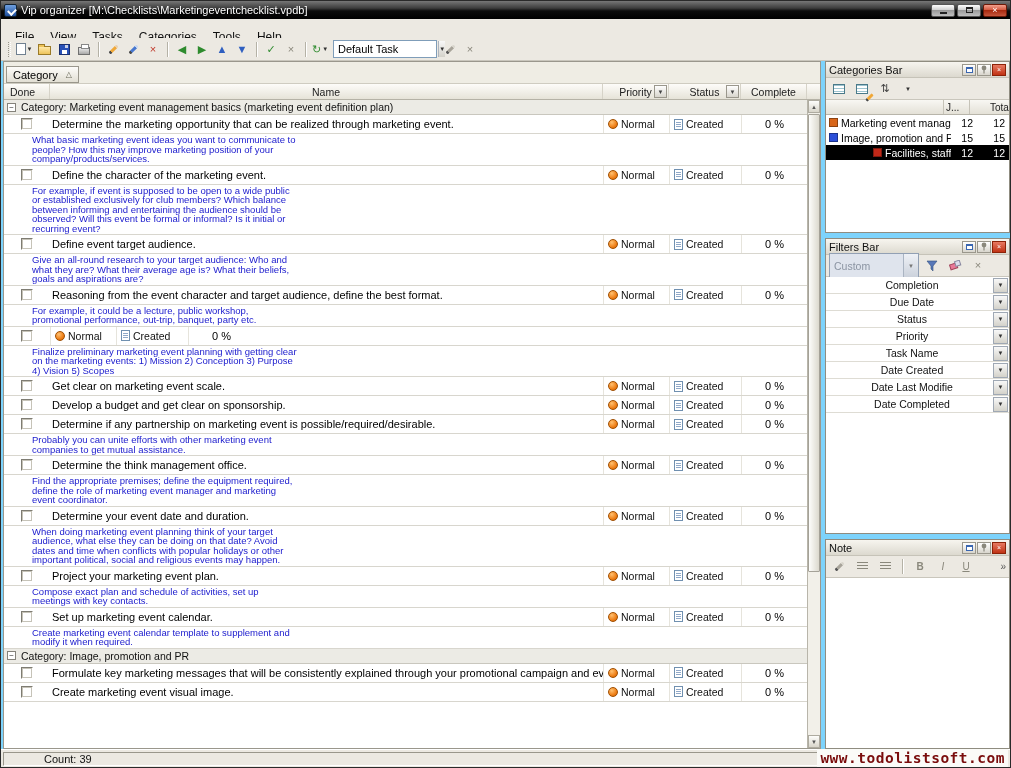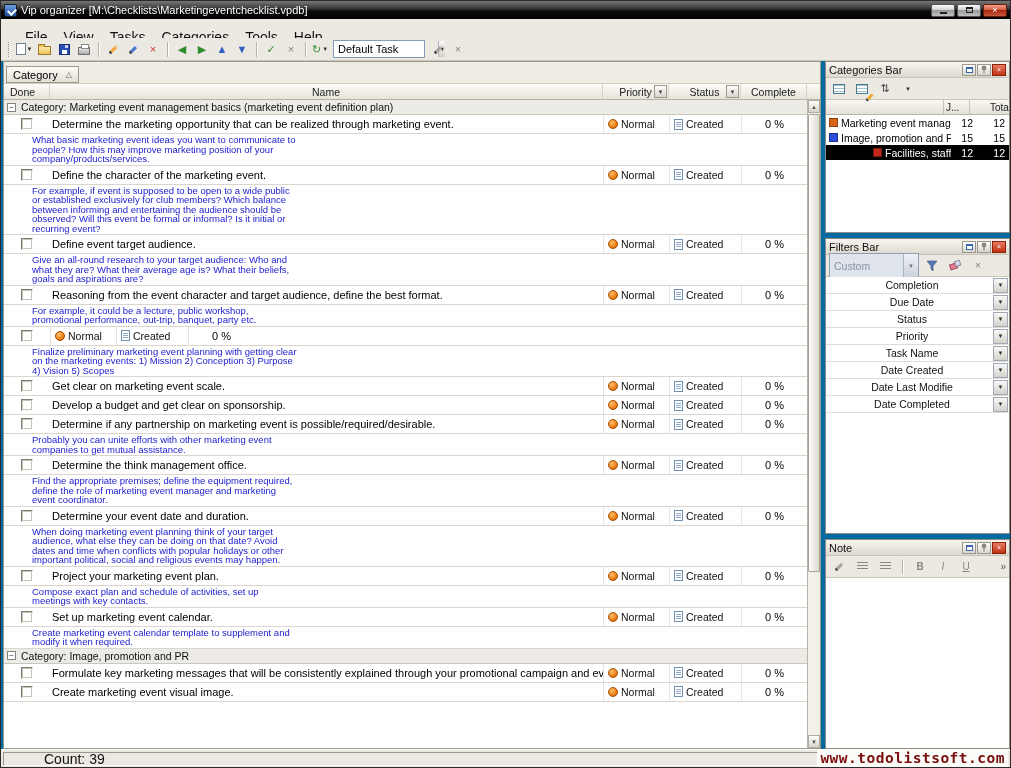--- a/index.html
+++ b/index.html
@@ -1,32 +1,32 @@
 <!DOCTYPE html>
 <html><head>
 <meta charset="utf-8">
 <style>
   *{box-sizing:border-box;margin:0;padding:0;font-family:"Liberation Sans",sans-serif;}
   html,body{width:1011px;height:768px;overflow:hidden;}
-  .window{position:relative;width:1011px;height:768px;background:#0369a1;border:1px solid #2a2a2a;overflow:hidden;}
+  .window{position:relative;width:1011px;height:768px;background:#7dd3fc;border:1px solid #2a2a2a;overflow:hidden;}
 
   
   .titlebar{position:absolute;top:0;left:0;right:0;height:18px;display:flex;align-items:center;padding:0 3px;
     background:linear-gradient(#777 0%,#3c3c3c 40%,#0c0c0c 55%,#000 100%);color:#fff;font-size:11px;}
   .app-icon{width:13px;height:13px;margin-right:4px;border-radius:2px;background:linear-gradient(#6fa0e0,#1d4e9e);border:1px solid #123;position:relative;}
   .app-icon::before{content:"";position:absolute;left:3px;top:3px;width:6px;height:4px;border-left:2px solid #fff;border-bottom:2px solid #fff;transform:rotate(-45deg);}
   .title-text{flex:1;white-space:nowrap;overflow:hidden;text-shadow:0 1px 1px #000;}
   .win-btn{width:24px;height:13px;margin-left:2px;border:1px solid #555;border-radius:2px;display:flex;align-items:center;justify-content:center;
     background:linear-gradient(#fdfdfd,#cfcfcf 45%,#9a9a9a 50%,#c0c0c0);color:#222;font-size:8px;line-height:1;}
   .win-btn.close{background:linear-gradient(#f2a08e,#d4593f 45%,#a82a10 50%,#c6563c);color:#fff;border-color:#6e1a08;font-size:9px;}
   .min-glyph{width:7px;height:2px;background:#222;margin-top:6px;}
   .max-glyph{width:7px;height:6px;border:1px solid #222;border-top-width:2px;}
 
   
-  .menubar{position:absolute;top:18px;left:0;right:0;height:36px;background:#ece9e2;border-bottom:1px solid #d6d3c9;display:flex;align-items:center;font-size:14px;padding-left:16px;}
+  .menubar{position:absolute;top:18px;left:0;right:0;height:36px;background:#ece9e2;border-bottom:1px solid #d6d3c9;display:flex;align-items:center;font-size:12px;padding-left:6px;}
   .menu-item{padding:2px 8px;color:#111;}
   .toolbar{position:absolute;top:37px;left:0;right:0;height:23px;background:#ece9e2;border-bottom:1px solid #c9c6bc;display:flex;align-items:center;padding:0 4px;}
   .tb-handle{width:3px;height:15px;border-left:1px dotted #9a978c;border-right:1px dotted #fff;margin:0 3px;}
   .tb-sep{width:1px;height:15px;background:#b5b2a6;box-shadow:1px 0 0 #fff;margin:0 4px;}
   .tb-btn{min-width:20px;height:20px;display:flex;align-items:center;justify-content:center;gap:1px;}
   .glyph{font-size:11px;line-height:1;}
   .g-green{color:#2e8b2e;}.g-blue{color:#2f5fc0;}.g-red{color:#c0392b;}.g-gray{color:#8a887c;}.g-dark{color:#444;}
   .dd-mini{font-size:6px;color:#333;line-height:1;}
   .page-icon{width:10px;height:12px;background:#fff;border:1px solid #708090;}
   .folder-icon{width:13px;height:9px;background:linear-gradient(#ffe9a8,#edc35a);border:1px solid #9a7a28;position:relative;margin-top:3px;}
@@ -35,21 +35,21 @@
   .floppy-icon::before{content:"";position:absolute;bottom:0;left:2px;width:5px;height:4px;background:#fff;}
   .floppy-icon::after{content:"";position:absolute;top:0;right:1px;width:3px;height:3px;background:#c8d0e8;}
   .printer-icon{width:12px;height:8px;background:linear-gradient(#ededed,#a8a8a8);border:1px solid #707070;position:relative;margin-top:4px;}
   .printer-icon::before{content:"";position:absolute;top:-4px;left:2px;width:6px;height:3px;background:#fff;border:1px solid #888;}
   .pencil{width:11px;height:3px;border-radius:1px;transform:rotate(-45deg);background:linear-gradient(90deg,#4a4a4a 0 2px,#f0a838 2px 9px,#e8d0b0 9px);}
   .pencil.blue{background:linear-gradient(90deg,#4a4a4a 0 2px,#4878d0 2px 9px,#c8d8f0 9px);}
   .pencil.gray{background:linear-gradient(90deg,#555 0 2px,#a8a49a 2px 9px,#d8d5cc 9px);}
   .combo{height:18px;background:#fff;border:1px solid #7f9db9;display:flex;align-items:center;font-size:11px;}
   .combo .combo-text{padding:0 4px;flex:1;white-space:nowrap;}
   .combo-arrow{width:15px;height:100%;background:linear-gradient(#f8f8f8,#d4d2ca);border-left:1px solid #aeb4bd;display:flex;align-items:center;justify-content:center;font-size:6px;color:#333;}
-  .default-task{width:92px;margin:0 3px;gap:36px;}
+  .default-task{width:104px;margin:0 3px;gap:36px;}
 
   
   .left-panel{position:absolute;left:2px;top:60px;width:818px;bottom:18px;background:#f3f1ea;border:1px solid #9a978c;display:flex;flex-direction:column;}
   .groupby-bar{height:21px;background:#efede4;display:flex;align-items:flex-end;padding:2px 0 0 2px;}
   .cat-tab{height:17px;display:flex;align-items:center;gap:8px;padding:0 6px;font-size:11px;
     background:linear-gradient(#fdfcf9,#e2dfd4);border:1px solid #9a978c;}
   .sort-glyph{font-size:8px;color:#6a6a5a;line-height:1;}
   .header-row{height:17px;display:flex;background:linear-gradient(#fdfcf9,#e6e3d8);border-top:1px solid #cfccc1;border-bottom:1px solid #b5b2a6;font-size:10.5px;color:#222;}
   .hc{position:relative;display:flex;align-items:center;justify-content:center;border-right:1px solid #d6d3c8;}
   .hc-done{width:46px;justify-content:flex-start;padding-left:6px;}
@@ -121,21 +121,21 @@
   .filter-row .combo-arrow{width:15px;height:15px;margin-right:1px;border:1px solid #9fa8b4;}
   .note-body{flex:1;background:#fff;}
   .lines-icon{width:11px;height:9px;background:repeating-linear-gradient(180deg,#8a887c 0 1px,transparent 1px 3px);}
   .fmt{font-size:10px;color:#8a887c;width:14px;text-align:center;}
   .fmt.b{font-weight:bold;}
   .fmt.i{font-style:italic;}
   .fmt.u{text-decoration:underline;}
   .overflow-chevron{margin-left:auto;font-size:10px;color:#555;}
 
   
-  .statusbar{position:absolute;left:0;right:0;bottom:0;height:18px;background:#ece9e2;border-top:1px solid #fff;display:flex;align-items:center;font-size:14px;}
+  .statusbar{position:absolute;left:0;right:0;bottom:0;height:18px;background:#ece9e2;border-top:1px solid #fff;display:flex;align-items:center;font-size:11px;}
   .sb-cell{height:14px;margin:0 2px;border:1px solid;border-color:#9a978c #fff #fff #9a978c;display:flex;align-items:center;}
   .sb-cell.main{flex:1;padding-left:40px;color:#111;}
   .watermark{position:absolute;right:2px;bottom:0;z-index:10;font-family:"DejaVu Sans Mono",monospace;font-weight:bold;font-size:14.5px;
     letter-spacing:.5px;color:#7a0d0d;background:#fbfbf8;padding:0 3px;line-height:18px;}
 </style>
 </head>
 <body>
 
 <div class="window">
 

